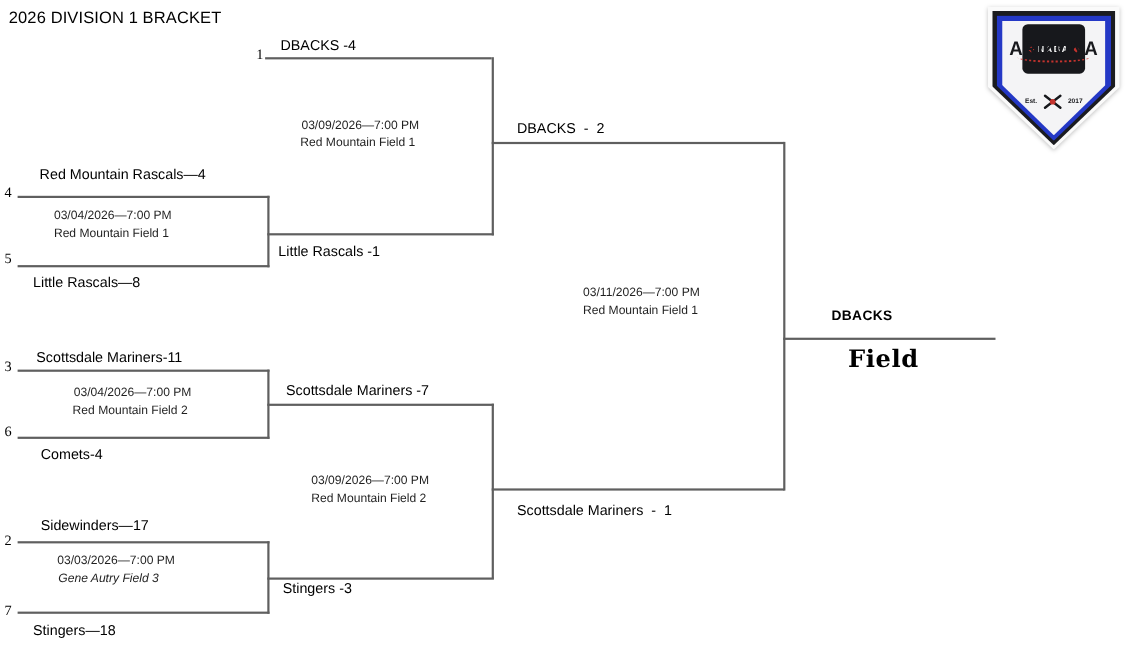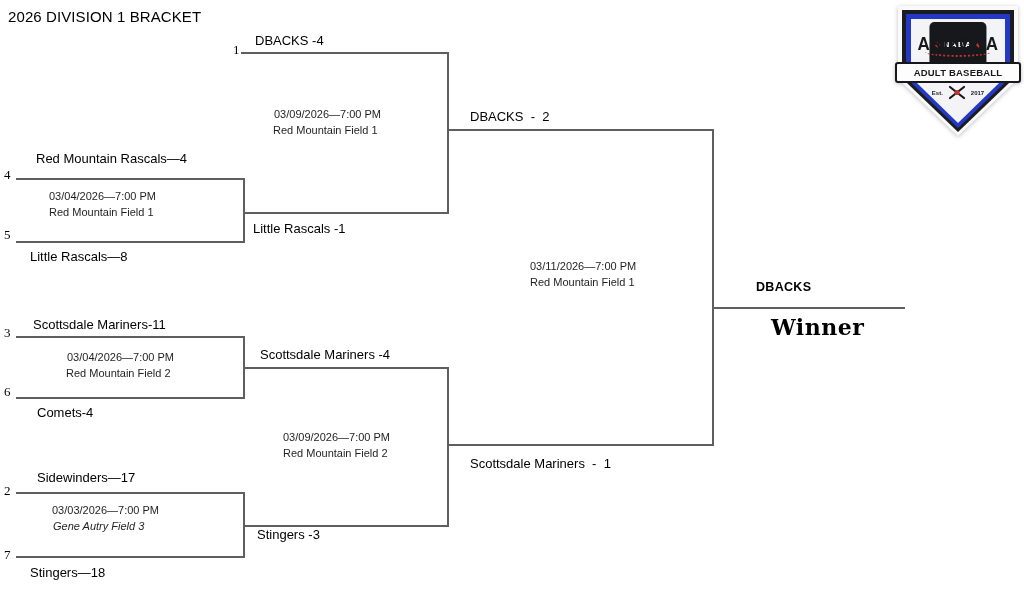--- a/index.html
+++ b/index.html
@@ -83,21 +83,21 @@
   <div class="seed" style="left:4px;  top:547px;">7</div>
 
   <div class="team" style="left:255px; top:33px;">DBACKS -4</div>
   <div class="team" style="left:36px;  top:151px;">Red Mountain Rascals—4</div>
   <div class="team" style="left:30px;  top:249px;">Little Rascals—8</div>
   <div class="team" style="left:253px; top:221px;">Little Rascals -1</div>
   <div class="team" style="left:470px; top:109px;">DBACKS  -  2</div>
 
   <div class="team" style="left:33px;  top:317px;">Scottsdale Mariners-11</div>
   <div class="team" style="left:37px;  top:405px;">Comets-4</div>
-  <div class="team" style="left:260px; top:347px;">Scottsdale Mariners -4</div>
+  <div class="team" style="left:260px; top:347px;">Scottsdale Mariners -7</div>
 
   <div class="team" style="left:37px;  top:470px;">Sidewinders—17</div>
   <div class="team" style="left:30px;  top:565px;">Stingers—18</div>
   <div class="team" style="left:257px; top:527px;">Stingers -3</div>
 
   <div class="team" style="left:470px; top:456px;">Scottsdale Mariners  -  1</div>
 
   <div class="info" style="left:274px; top:108px;">03/09/2026—7:00 PM</div>
   <div class="info" style="left:273px; top:124px;">Red Mountain Field 1</div>
 
@@ -110,41 +110,38 @@
   <div class="info" style="left:283px; top:431px;">03/09/2026—7:00 PM</div>
   <div class="info" style="left:283px; top:447px;">Red Mountain Field 2</div>
 
   <div class="info" style="left:52px; top:504px;">03/03/2026—7:00 PM</div>
   <div class="info" style="left:53px; top:520px;font-style:italic;">Gene Autry Field 3</div>
 
   <div class="info" style="left:530px; top:260px;">03/11/2026—7:00 PM</div>
   <div class="info" style="left:530px; top:276px;">Red Mountain Field 1</div>
 
   <div class="champ" style="left:756px; top:280px;">DBACKS</div>
-  <div class="winner-label" style="left:771px; top:314px;">Winner</div>
+  <div class="winner-label" style="left:771px; top:314px;">Field</div>
 
   <div class="logo">
     <div class="plate l1"></div>
     <div class="plate l2"></div>
     <div class="plate l3"></div>
     <div class="plate l4"></div>
 
     <div class="naba-pill">
       <span class="diamond"></span>
       <span>NABA</span>
       <span class="diamond"></span>
     </div>
 
     <div class="az-word">ARIZONA</div>
 
     <div class="stitch" style="top:41px;"></div>
 
-    <div class="banner">
-      <span>ADULT BASEBALL</span>
-    </div>
 
     <div class="est-row">
       <span>Est.</span>
       <svg width="22" height="15" viewBox="0 0 22 15">
         <line x1="4" y1="13" x2="18" y2="2" stroke="#17181c" stroke-width="2.2" stroke-linecap="round"></line>
         <line x1="4" y1="2" x2="18" y2="13" stroke="#17181c" stroke-width="2.2" stroke-linecap="round"></line>
         <circle cx="11" cy="7.5" r="2.6" fill="#c4332e"></circle>
       </svg>
       <span>2017</span>
     </div>

